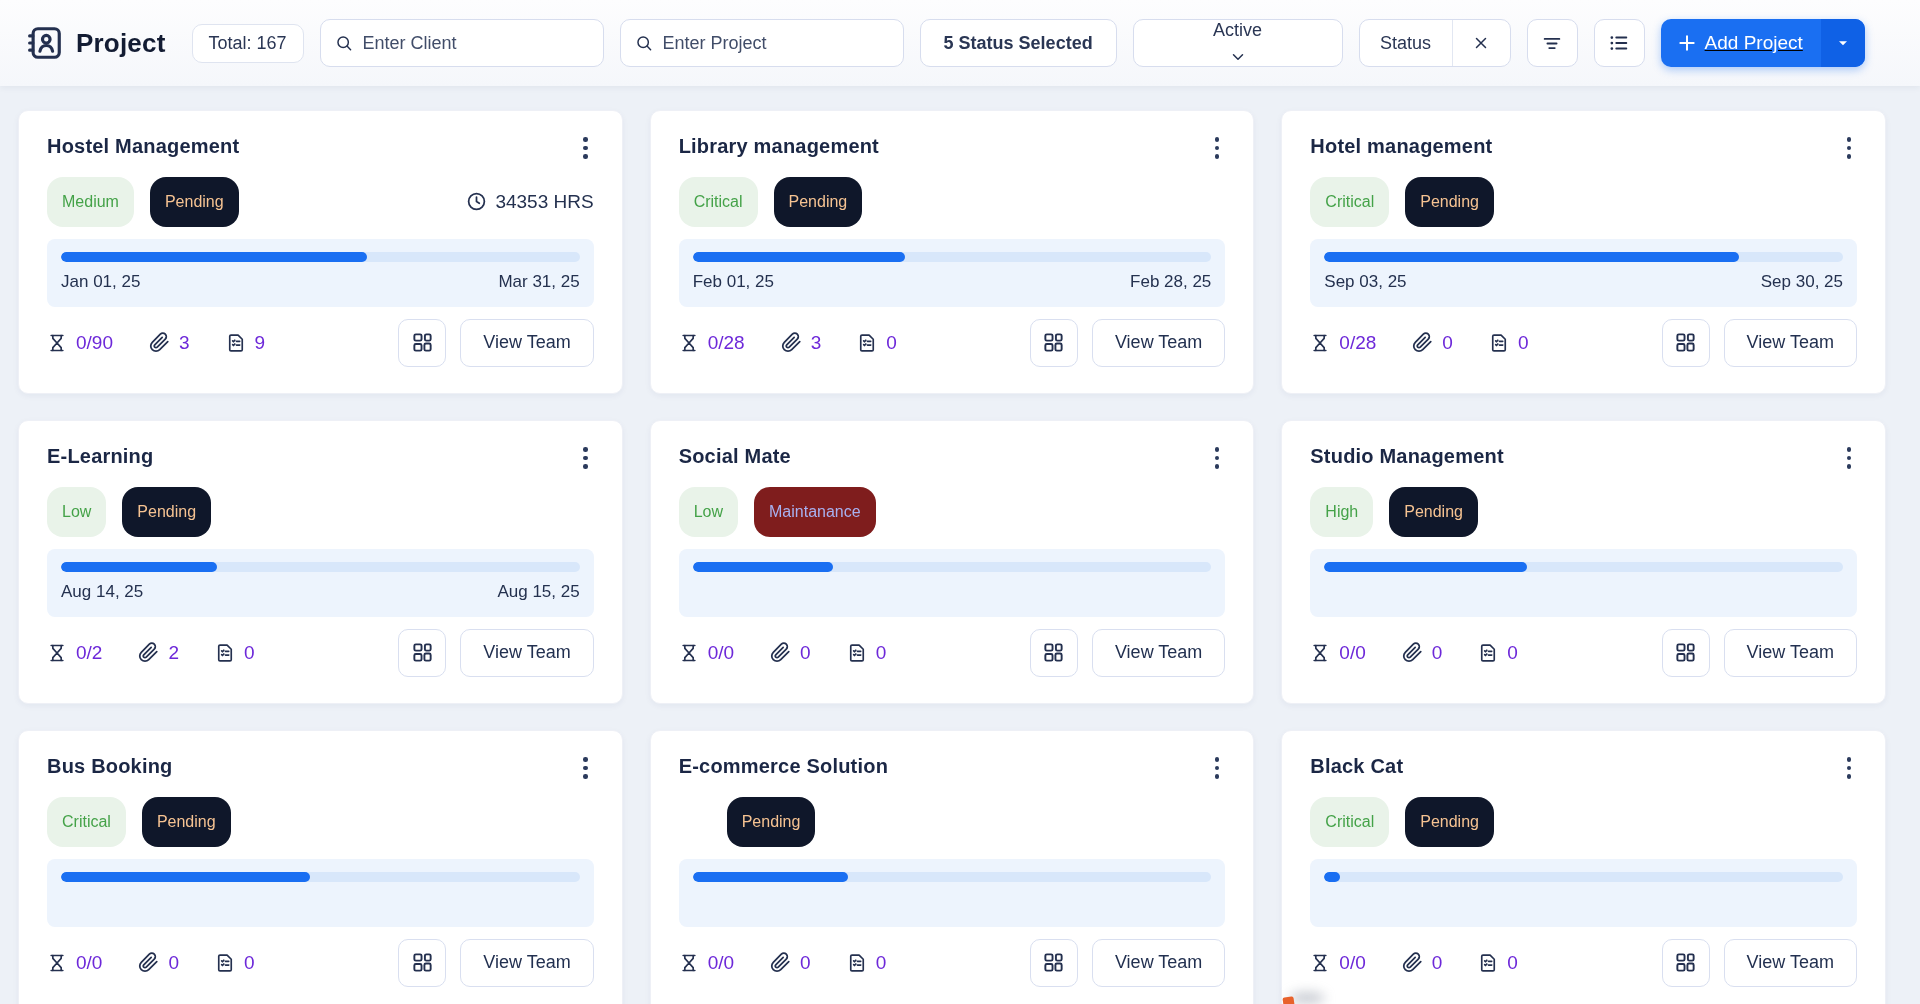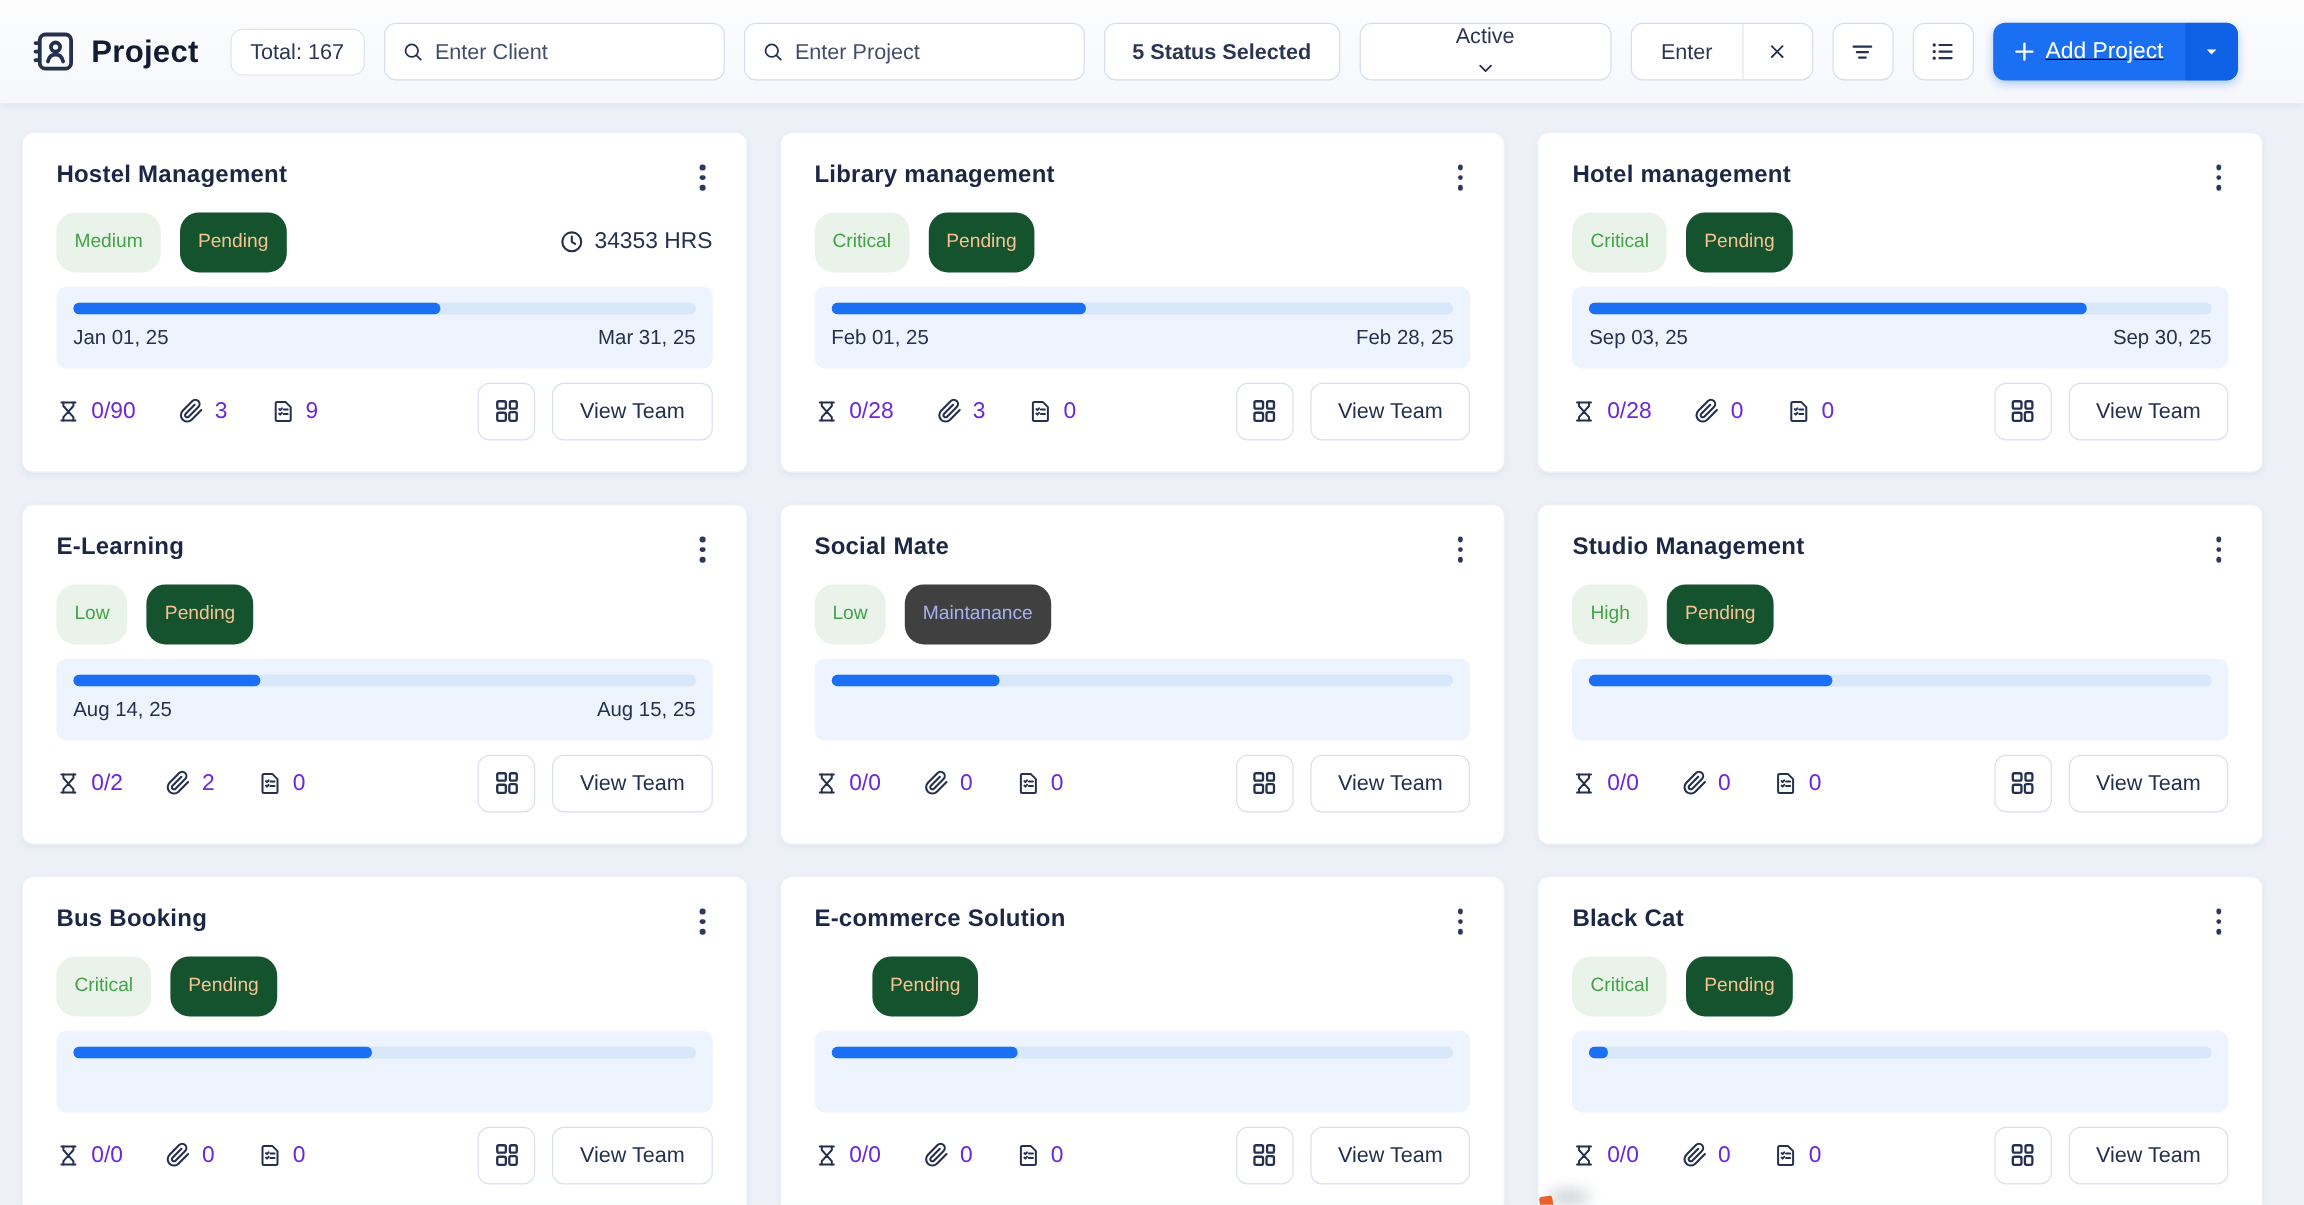--- a/index.html
+++ b/index.html
@@ -90,22 +90,22 @@
   .card-title { font-size:20px; font-weight:700; color:#1b2745; letter-spacing:.2px; }
   .kebab { display:flex; flex-direction:column; gap:4px; padding:2px 6px; cursor:pointer; }
   .kebab i { width:4.5px; height:4.5px; border-radius:50%; background:#2b3a5c; display:block; }
 
   .badge-row { display:flex; align-items:center; justify-content:space-between; margin-top:4px; }
   .badges { display:flex; align-items:center; gap:16px; }
   .badge {
     border-radius:16px; padding:16px 15px; font-size:16px; font-weight:500;
   }
   .badge.green { background:#e9f3e9; color:#44a248; }
-  .badge.pending { background:#14532d; color:#f6c392; }
-  .badge.maintenance { background:#404040; color:#a8b1f0; }
+  .badge.pending { background:#0f172a; color:#f6c392; }
+  .badge.maintenance { background:#7f1d1d; color:#a8b1f0; }
   .badge.ghost { visibility:hidden; min-width:32px; }
   .hours { display:flex; align-items:center; gap:8px; font-size:19px; color:#24314f; }
 
   .progress-box {
     background:#edf4fd; border-radius:8px; padding:13px 14px 11px 14px; height:68px;
   }
   .progress-track {
     height:10px; border-radius:6px; background:#d8e7fa; overflow:hidden;
   }
   .progress-fill { height:100%; border-radius:6px; background:#1a6ff2; }
@@ -177,21 +177,21 @@
   <button class="btn-plain status-btn">5 Status Selected</button>
 
   <button class="btn-plain select-btn">
     <span>Active</span>
     <svg width="18" height="18" viewBox="0 0 24 24">
       <path class="stroke-ic" d="M6 9l6 6 6-6"></path>
     </svg>
   </button>
 
   <div class="search-group">
-    <div class="seg search-seg">Enter</div>
+    <div class="seg search-seg">Status</div>
     <div class="seg clear-seg">
       <svg width="18" height="18" viewBox="0 0 24 24">
         <path class="stroke-ic" d="M6 6l12 12M18 6L6 18"></path>
       </svg>
     </div>
   </div>
 
   <button class="btn-plain icon-btn">
     <svg width="22" height="22" viewBox="0 0 24 24">
       <path class="stroke-ic" stroke-width="2.4" d="M4 7.5h16M7 12.5h10M9 17.5h6"></path>

